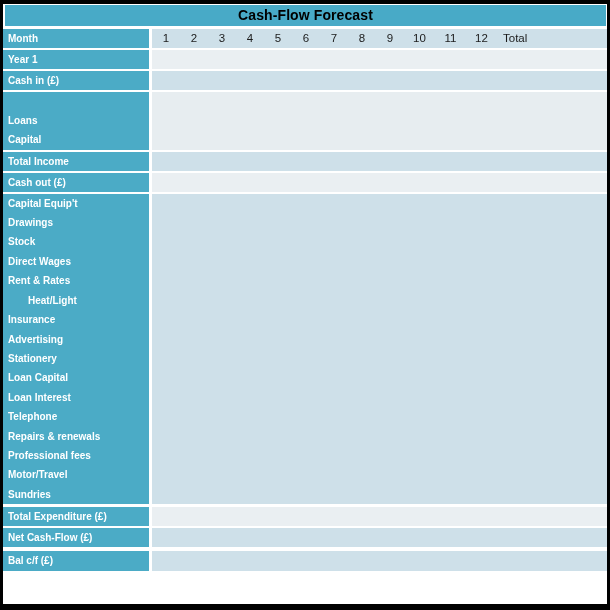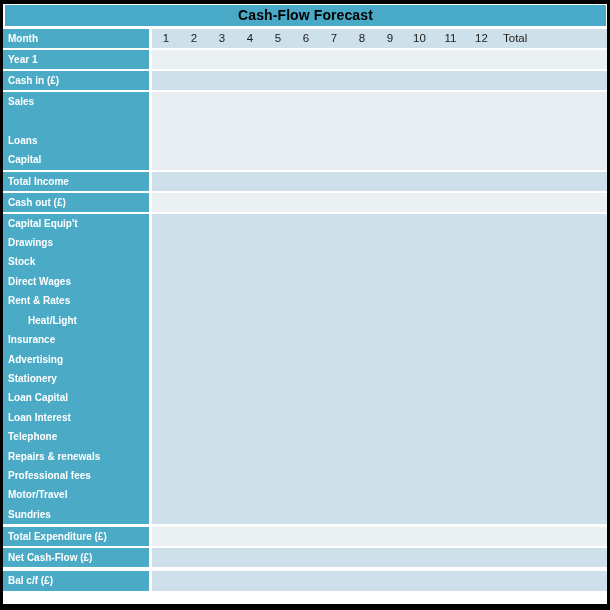--- a/index.html
+++ b/index.html
@@ -128,21 +128,20 @@
   <div class="gap"></div>
 
   <div class="r h19">
     <div class="lab">Cash in (£)</div>
     <div class="data blue"></div>
   </div>
   <div class="gap"></div>
 
   <div class="r incomeblock">
     <div style="width:146px;min-width:146px;margin-right:3px;">
-      <div class="lab" style="width:146px;margin-right:0;height:20px;">Sales</div>
       <div class="lab blank" style="width:146px;margin-right:0;height:19px;"></div>
       <div class="lab" style="width:146px;margin-right:0;height:19px;">Loans</div>
       <div class="lab" style="width:146px;margin-right:0;height:20px;">Capital</div>
     </div>
     <div class="data" style="background:#E7EDF0;"></div>
   </div>
   <div class="gap"></div>
 
   <div class="r h19">
     <div class="lab">Total Income</div>

